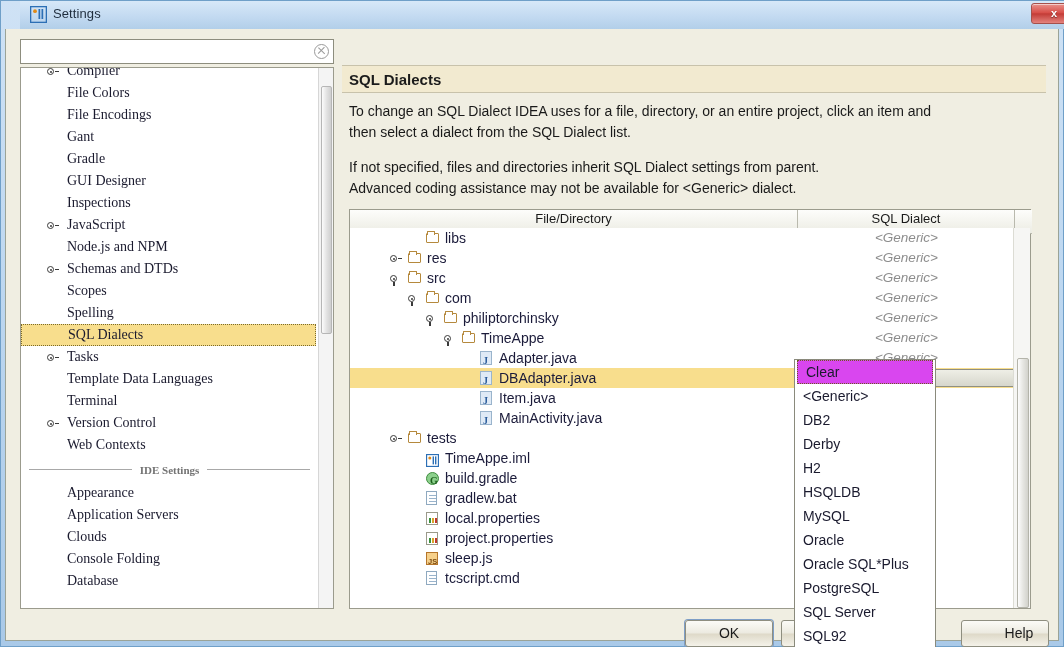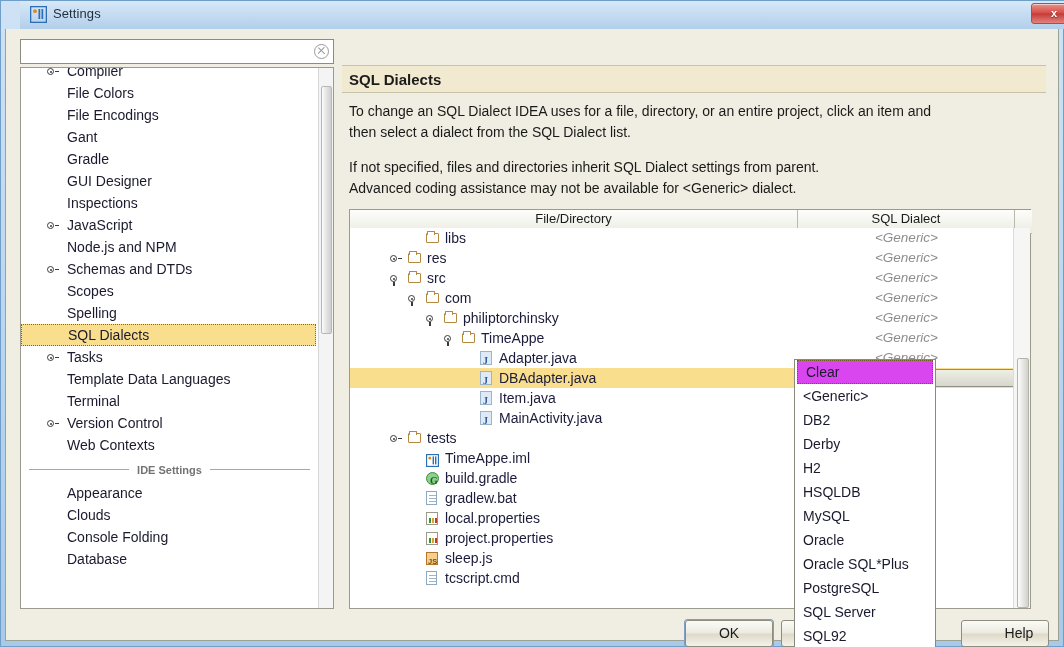--- a/index.html
+++ b/index.html
@@ -79,20 +79,21 @@
 
   #tree-pane {
     position: absolute; left: 0; top: 28px; width: 314px; height: 542px;
     background: #ffffff;
     border: 1px solid #9b9b8d;
     overflow: hidden;
   }
   #tree-scroll {
     position: absolute; left: 0; top: 0; right: 15px; bottom: 0;
     overflow: hidden;
+    font-family: Liberation Serif, serif;
   }
   #tree-list { position: relative; margin-top: -8px; }
   .cfg-item {
     position: relative; height: 22px; line-height: 22px;
     font-size: 14px; color: #1a1a2e;
     padding-left: 46px; white-space: nowrap;
     cursor: pointer;
   }
   .cfg-item.selected {
     background: #f8de8d;
@@ -395,20 +396,21 @@
                 </span><span>Tasks</span></div>
               <div class="cfg-item"><span>Template Data Languages</span></div>
               <div class="cfg-item"><span>Terminal</span></div>
               <div class="cfg-item"><span class="cfg-handle">
                   <span class="dot"></span>
                   <span class="stem"></span>
                 </span><span>Version Control</span></div>
               <div class="cfg-item"><span>Web Contexts</span></div>
               <div class="cfg-sep"><span class="rule"></span><span class="label">IDE Settings</span></div>
               <div class="cfg-item"><span>Appearance</span></div>
+              <div class="cfg-item"><span>Application Servers</span></div>
               <div class="cfg-item"><span>Clouds</span></div>
               <div class="cfg-item"><span>Console Folding</span></div>
               <div class="cfg-item"><span>Database</span></div>
             </div>
         </div>
         <div id="tree-vscroll">
           <div id="tree-vthumb"></div>
         </div>
       </div>
 

